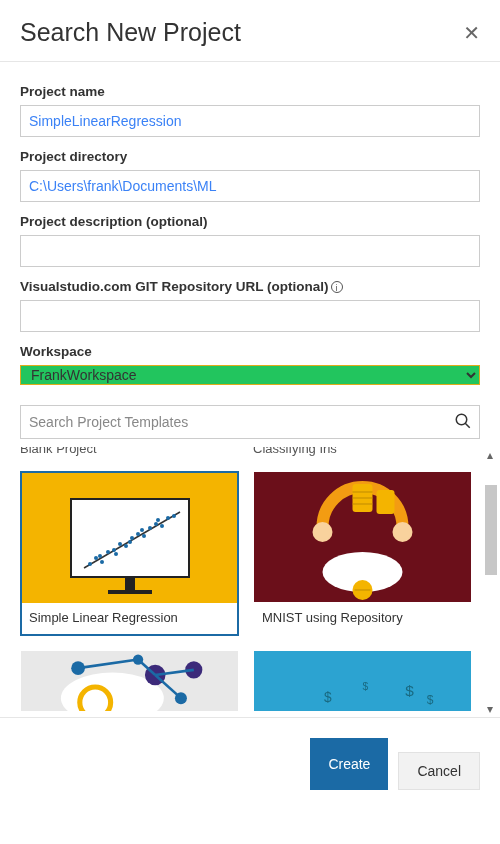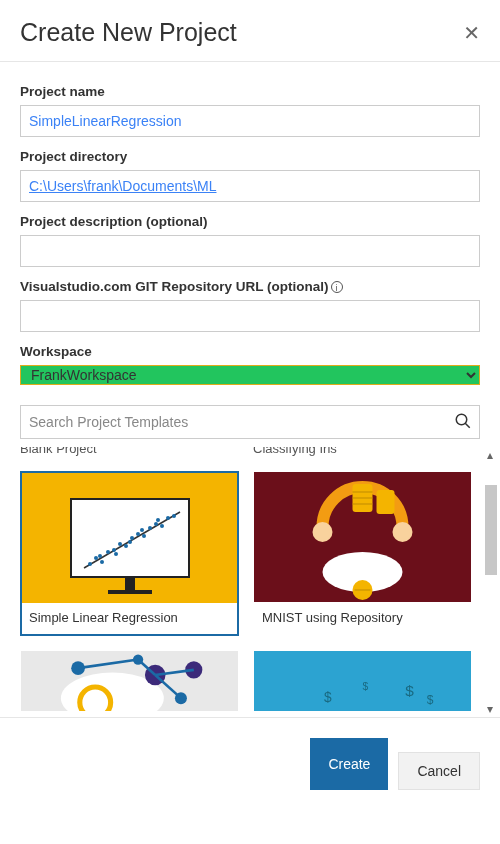--- a/index.html
+++ b/index.html
@@ -62,21 +62,21 @@
     border: 1px solid #ccc;
     padding: 0 8px;
     font-size: 14px;
     font-family: inherit;
     color: #3b82f6;
   }
   .dir-row {
     display: flex;
     gap: 8px;
   }
-  .dir-row .text-input { flex: 1; text-decoration: underline; }
+  .dir-row .text-input { flex: 1; }
   .browse-btn {
     width: 90px;
     height: 32px;
     background: #f2f2f2;
     border: 1px solid #e2e2e2;
     font-size: 14px;
     color: #444;
     cursor: pointer;
     font-family: inherit;
   }
@@ -227,21 +227,21 @@
     padding:10px 18px;
     cursor:pointer;
     font-family:inherit;
     margin-top:14px;
   }
 </style>
 </head>
 <body>
 
 <div class="header">
-  <div class="title">Create New Project</div>
+  <div class="title">Search New Project</div>
   <div class="close-btn">✕</div>
 </div>
 <div class="divider"></div>
 
 <div class="form-area">
 
   <div class="field">
     <span class="label">Project name</span>
     <input type="text" class="text-input" value="SimpleLinearRegression" style="">
   </div>

